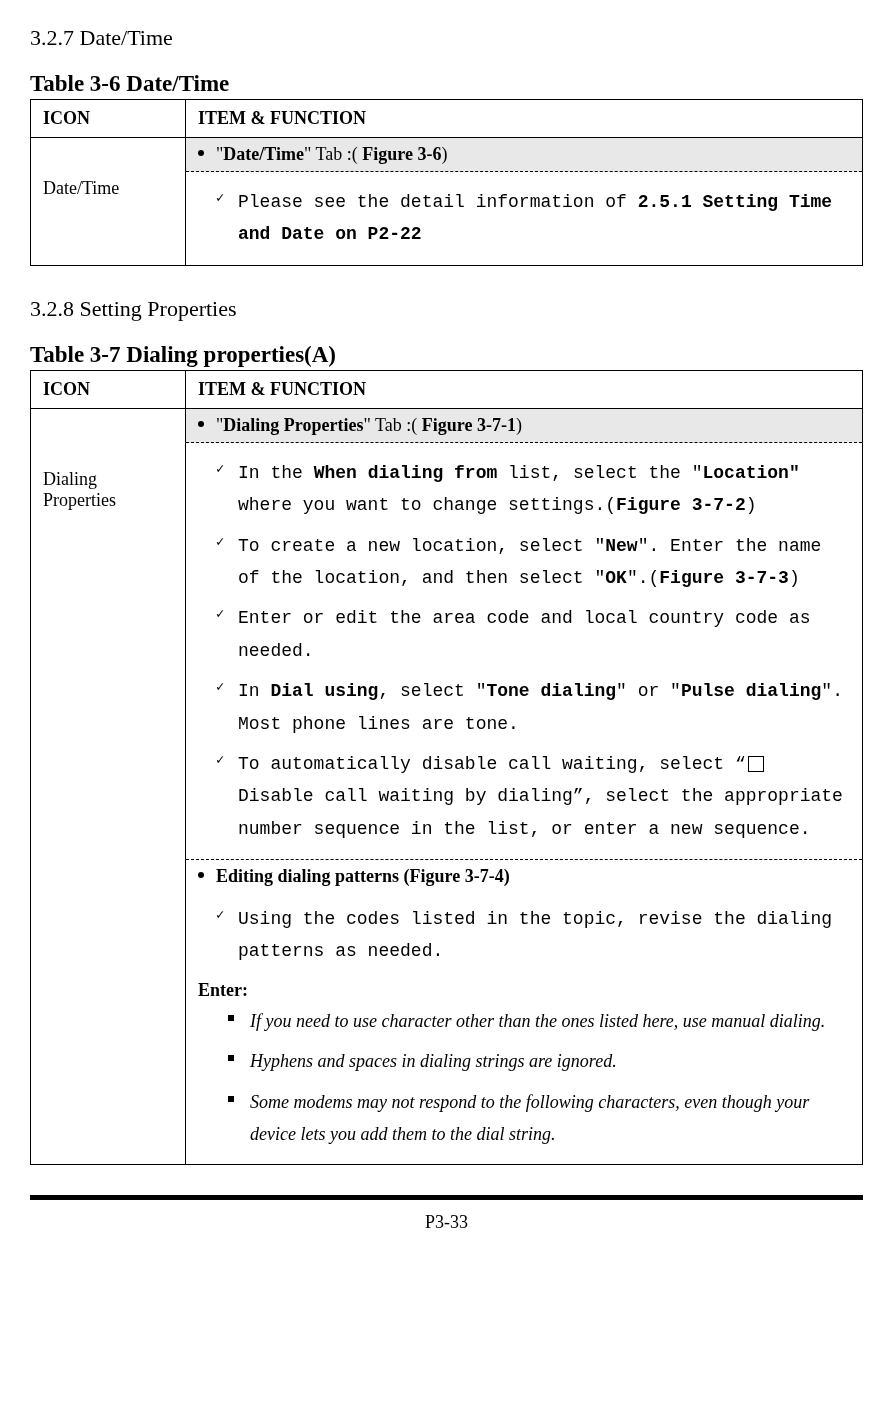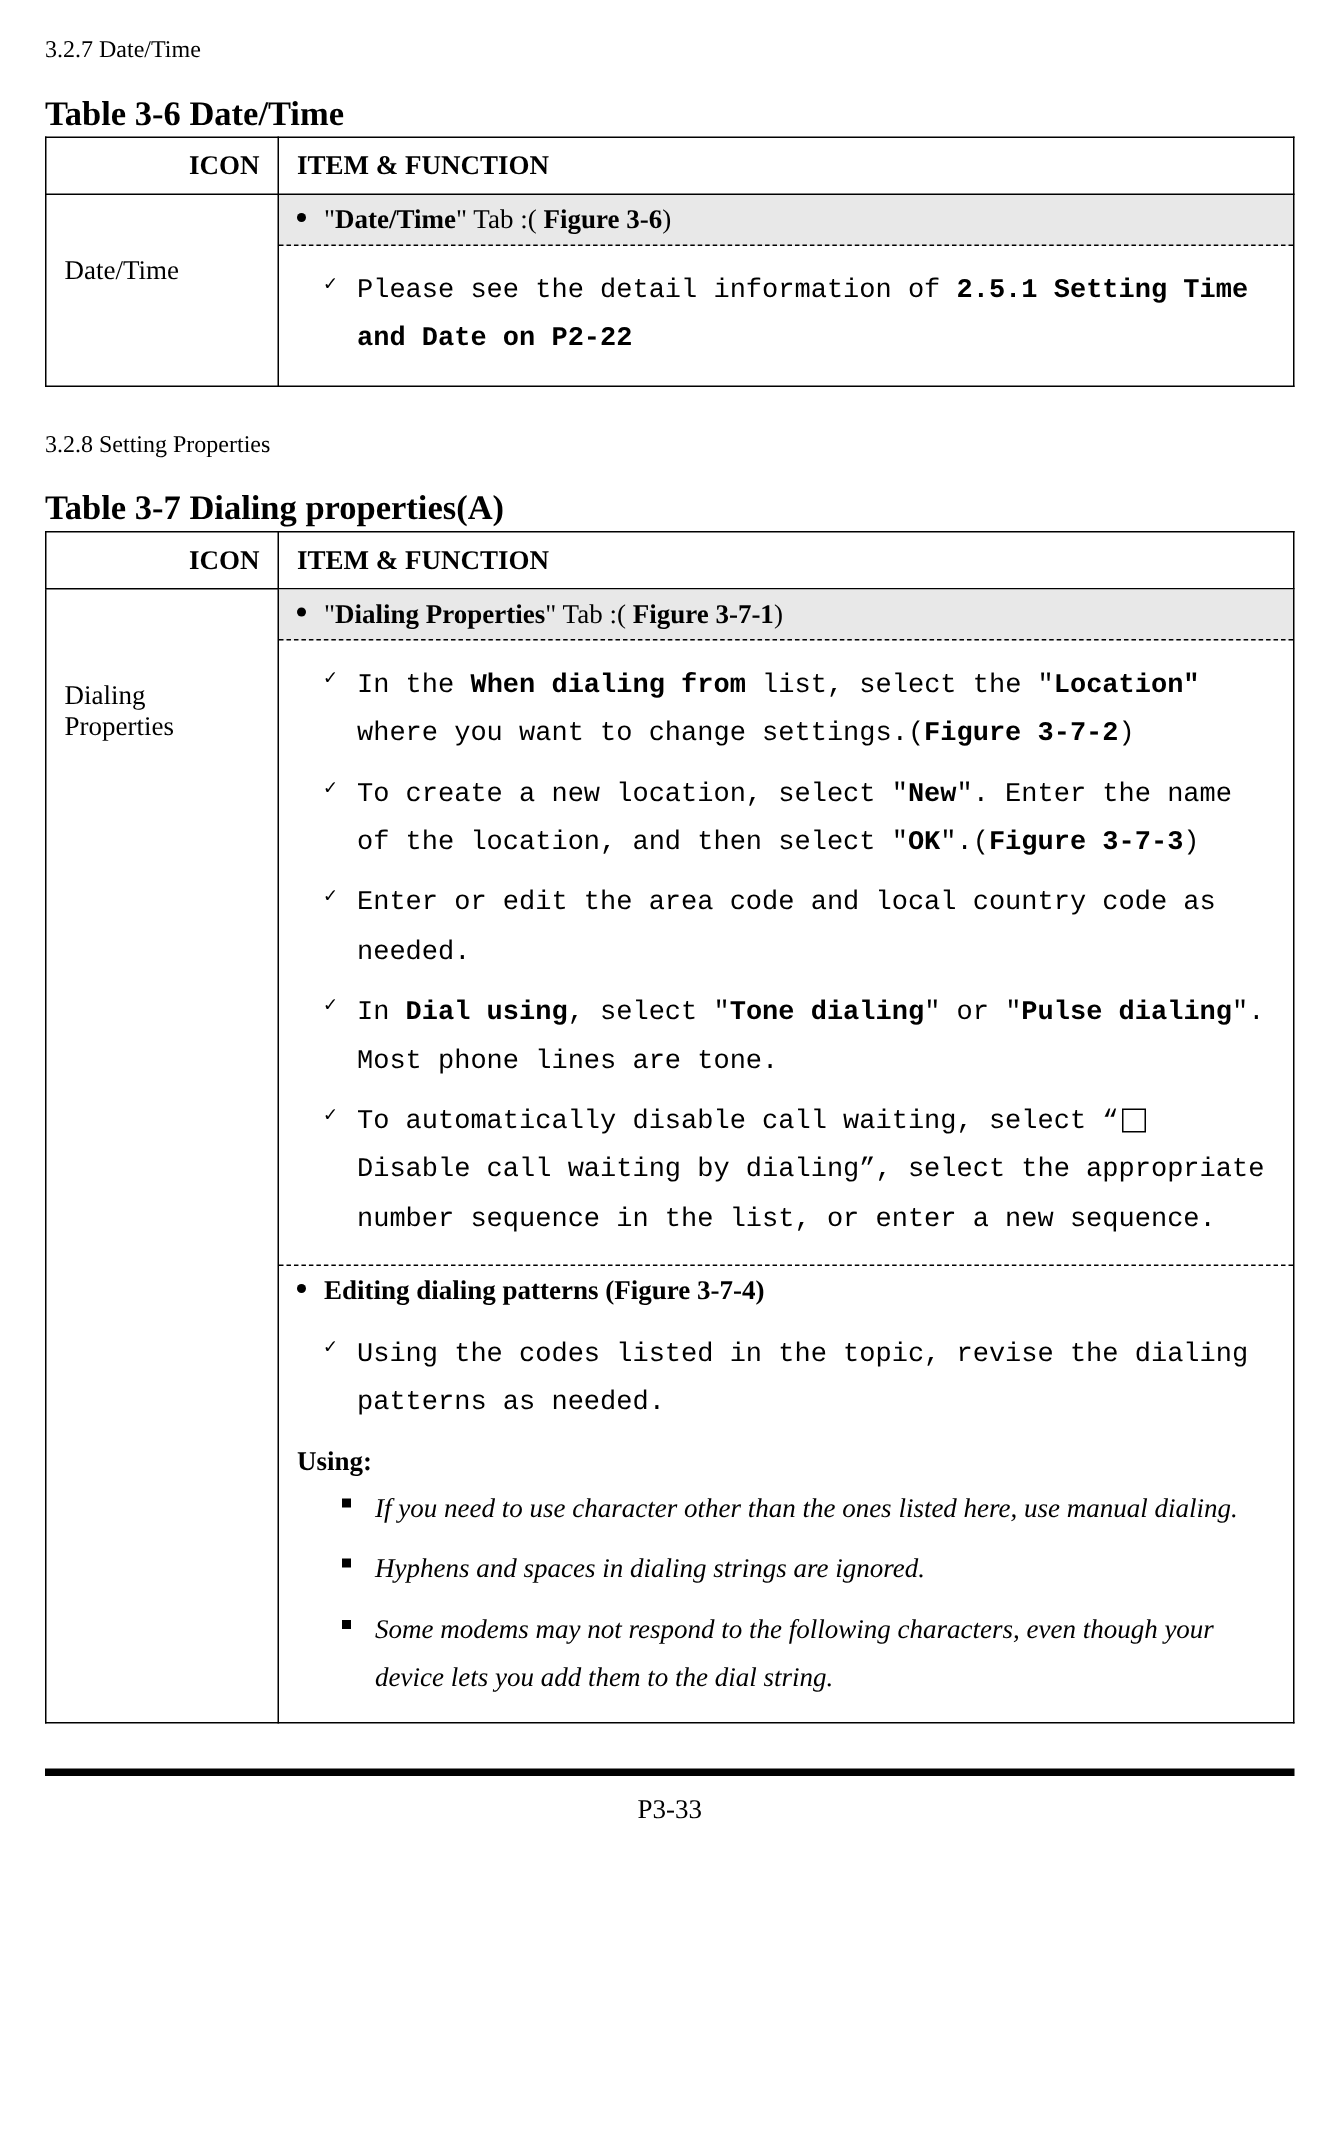--- a/index.html
+++ b/index.html
@@ -5,42 +5,42 @@
     body {
       font-family: "Times New Roman", Times, serif;
       font-size: 18px;
       margin: 0;
       padding: 20px 30px;
       width: 893px;
       box-sizing: border-box;
       color: #000;
     }
     .section-heading {
-      font-size: 16px;
+      font-size: 22px;
       margin: 5px 0 20px 0;
       font-weight: normal;
     }
     .table-caption {
       font-weight: bold;
       font-size: 23px;
       margin: 20px 0 2px 0;
     }
     table {
       border-collapse: collapse;
       width: 100%;
       margin-bottom: 30px;
     }
     th {
       border: 1.5px solid #000;
       padding: 8px 12px;
       text-align: left;
       font-size: 18px;
       font-weight: bold;
     }
-    th.col-icon { width: 130px; text-align: right; }
+    th.col-icon { width: 130px; }
     td {
       border: 1.5px solid #000;
       padding: 10px 12px;
       vertical-align: top;
       font-size: 18px;
     }
     td.icon-cell {
       vertical-align: top;
       padding-top: 40px;
     }
@@ -192,21 +192,21 @@
           <span>To automatically disable call waiting, select “</span><span class="checkbox-char"></span><span> Disable call waiting by dialing”, select the appropriate number sequence in the list, or enter a new sequence.</span>
         </li>
       </ul>
       <div class="sub-header">
         <span class="bullet-dot"></span>
         <span class="bold">Editing dialing patterns (Figure 3-7-4)</span>
       </div>
       <ul class="list">
         <li>Using the codes listed in the topic, revise the dialing patterns as needed.</li>
       </ul>
-      <div class="notes-label">Using:</div>
+      <div class="notes-label">Enter:</div>
       <ul class="notes">
         <li>If you need to use character other than the ones listed here, use manual dialing.</li>
         <li>Hyphens and spaces in dialing strings are ignored.</li>
         <li>Some modems may not respond to the following characters, even though your device lets you add them to the dial string.</li>
       </ul>
     </td>
   </tr>
 </tbody>
   </table>
 

